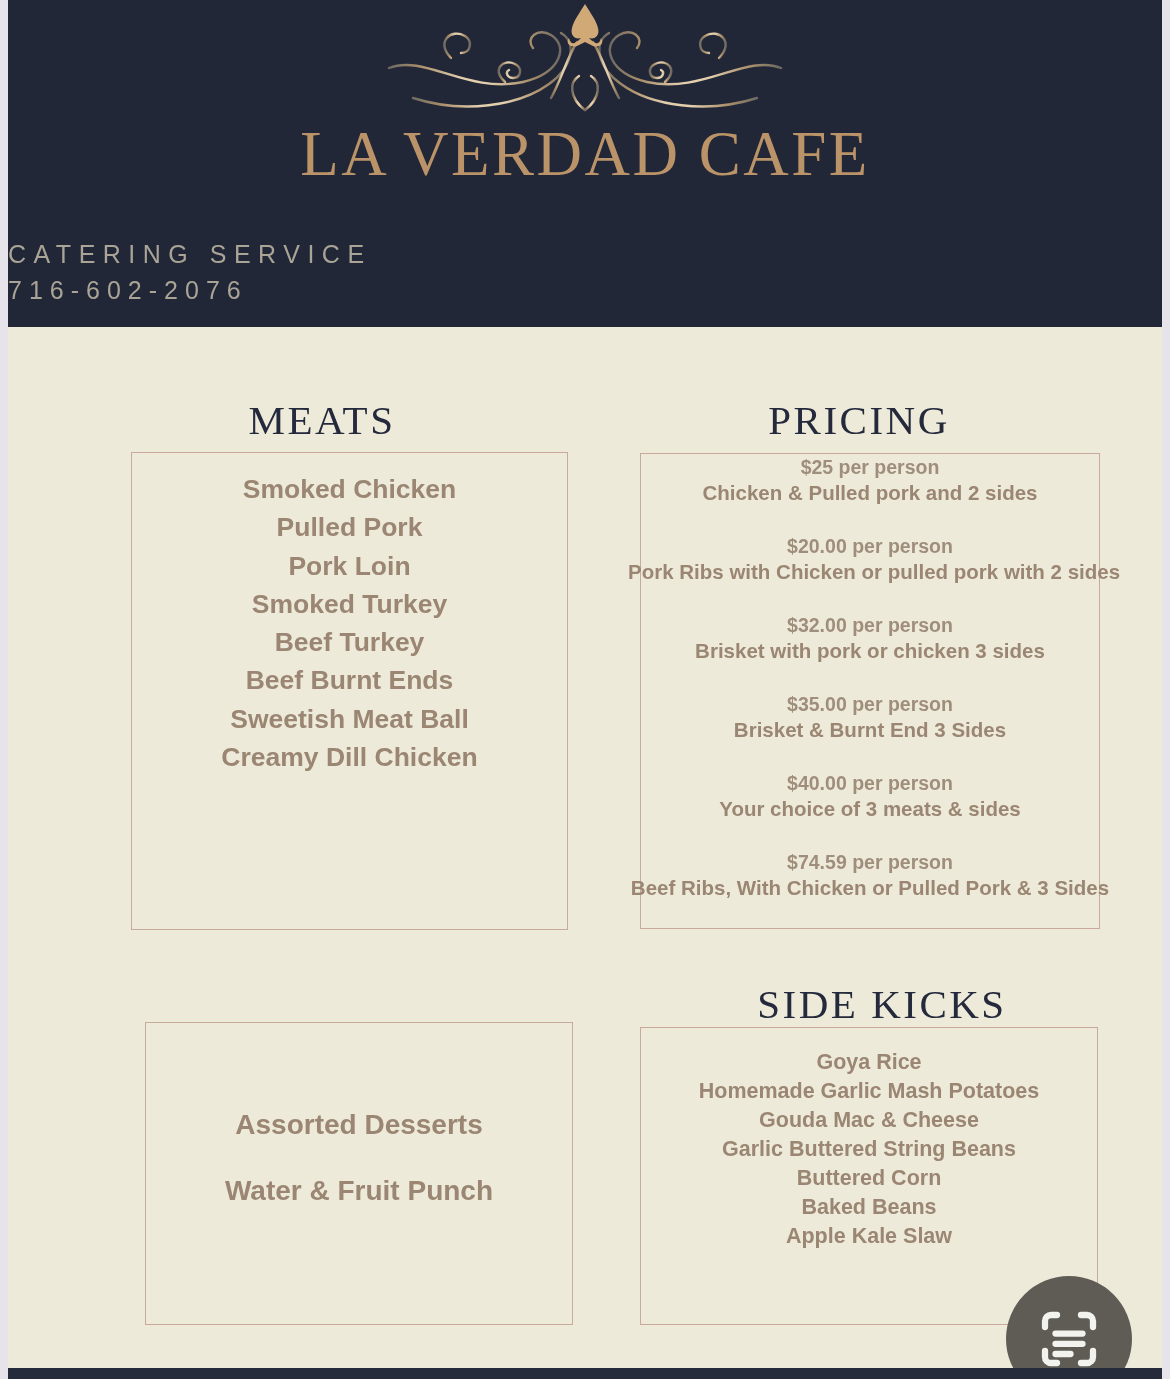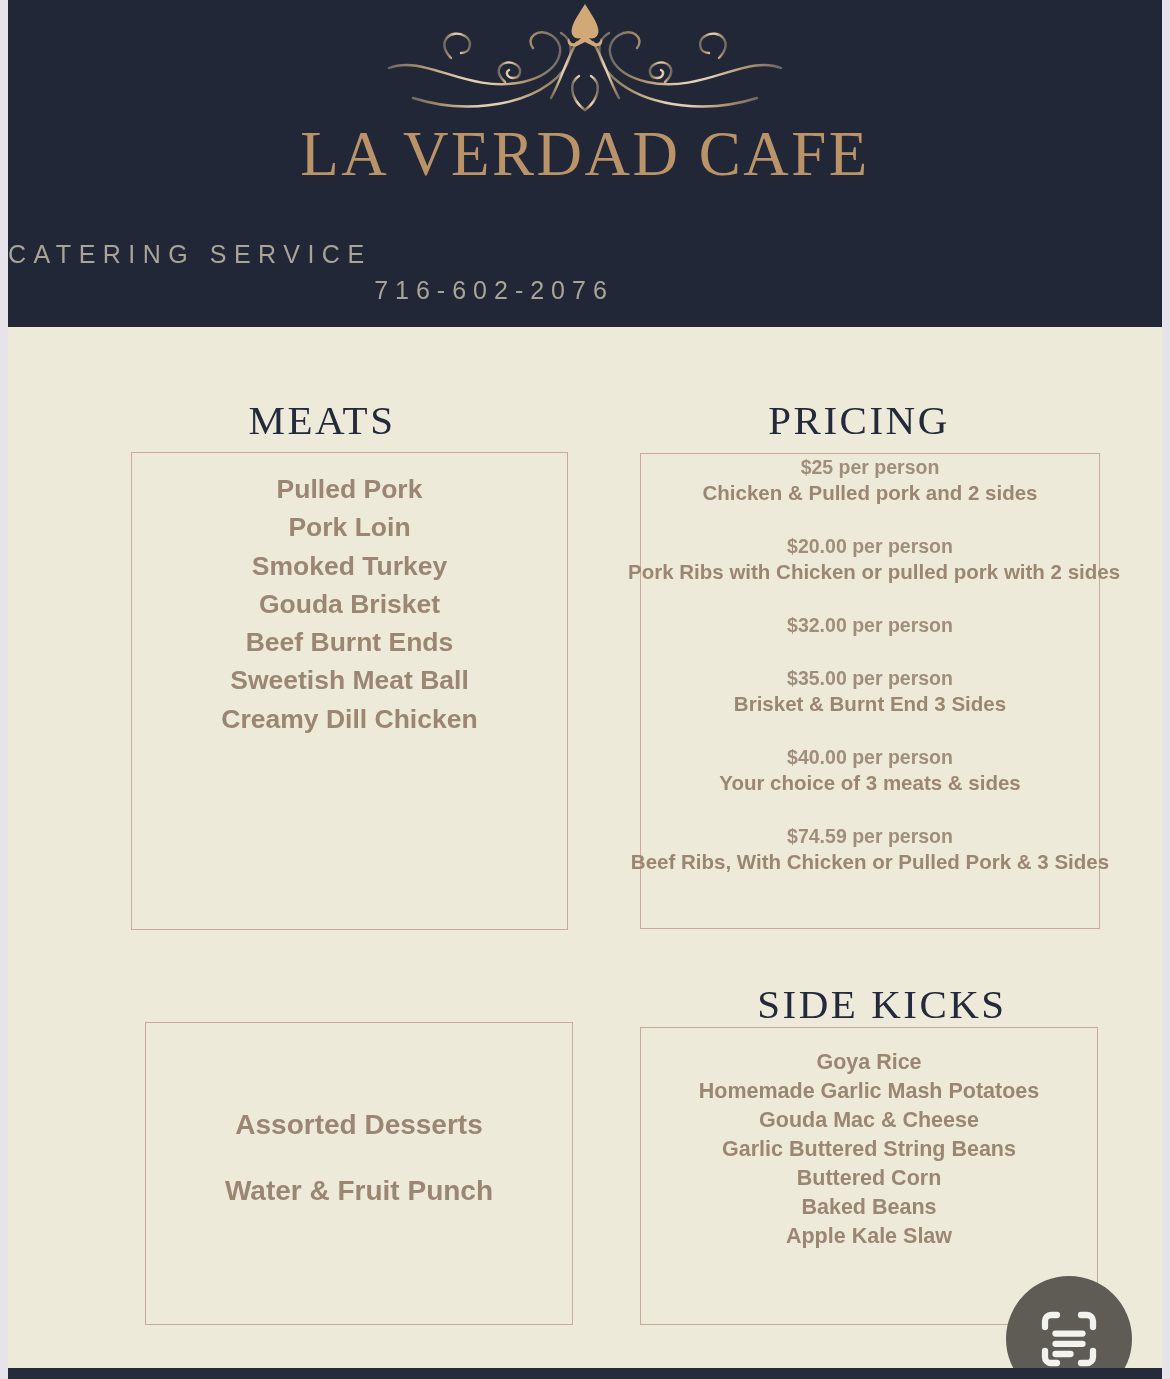--- a/index.html
+++ b/index.html
@@ -69,21 +69,20 @@
     letter-spacing: 7.5px;
     color: #a9a496;
     white-space: nowrap;
   }
 
   #phone-number {
     position: absolute;
     left: 0;
     top: 276px;
     width: 972px;
-    text-align: center;
     font-size: 25px;
     letter-spacing: 7px;
     color: #a9a496;
     white-space: nowrap;
   }
 
   
   .section-heading {
     position: absolute;
     font-family: "Liberation Serif", serif;
@@ -242,42 +241,44 @@
     </svg>
 
     <div id="brand-title">LA VERDAD CAFE</div>
     <div id="catering-label">CATERING SERVICE</div>
     <div id="phone-number">716-602-2076</div>
   </div>
 
   <div class="section-heading" id="heading-meats">MEATS</div>
   <div class="panel" id="panel-meats"></div>
   <div id="list-meats">
+    <div class="menu-item">Smoked Chicken</div>
     <div class="menu-item">Pulled Pork</div>
     <div class="menu-item">Pork Loin</div>
     <div class="menu-item">Smoked Turkey</div>
-    <div class="menu-item">Gouda Brisket</div>
+    <div class="menu-item">Beef Turkey</div>
     <div class="menu-item">Beef Burnt Ends</div>
     <div class="menu-item">Sweetish Meat Ball</div>
     <div class="menu-item">Creamy Dill Chicken</div>
   </div>
 
   <div class="section-heading" id="heading-pricing">PRICING</div>
   <div class="panel" id="panel-pricing"></div>
   <div id="list-pricing">
     <div class="price-tier">
       <div class="price-amount">$25 per person</div>
       <div class="price-desc">Chicken &amp; Pulled pork and 2 sides</div>
     </div>
     <div class="price-tier">
       <div class="price-amount">$20.00  per person</div>
       <div class="price-desc">Pork Ribs  with Chicken or pulled pork  with  2 sides</div>
     </div>
     <div class="price-tier">
       <div class="price-amount">$32.00 per person</div>
+      <div class="price-desc">Brisket with pork or chicken  3  sides</div>
     </div>
     <div class="price-tier">
       <div class="price-amount">$35.00 per person</div>
       <div class="price-desc">Brisket &amp; Burnt End 3 Sides</div>
     </div>
     <div class="price-tier">
       <div class="price-amount">$40.00 per person</div>
       <div class="price-desc">Your  choice of 3 meats &amp;  sides</div>
     </div>
     <div class="price-tier">

